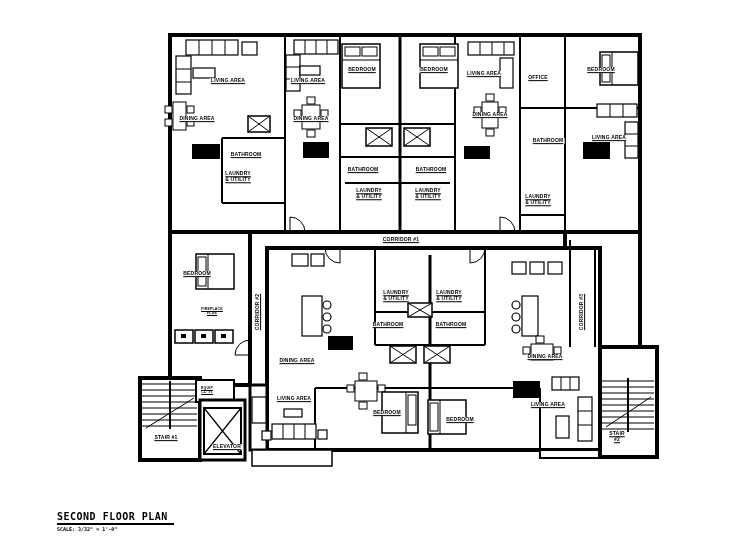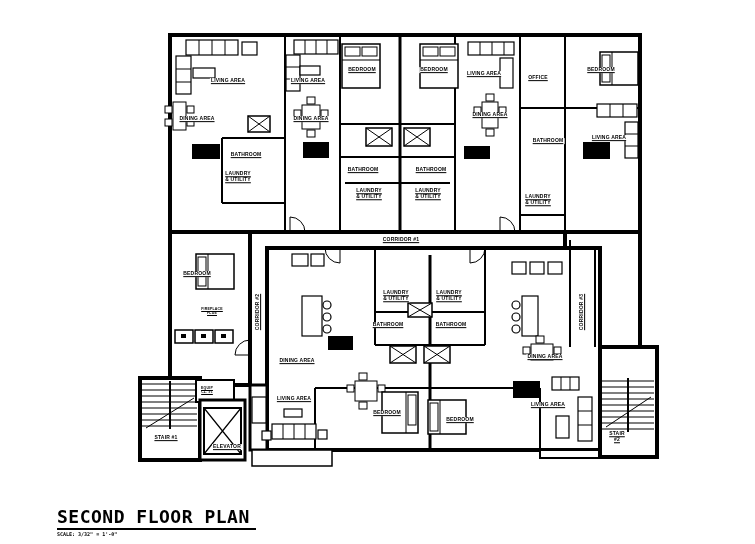--- a/index.html
+++ b/index.html
@@ -5,21 +5,21 @@
   html,body{margin:0;padding:0;background:#fff;}
   .sheet{position:relative;width:755px;height:544px;background:#fff;overflow:hidden;
          font-family:"Liberation Sans",sans-serif;color:#000;}
   .plan-svg{position:absolute;left:0;top:0;}
   #labels{position:absolute;left:0;top:0;width:755px;height:544px;pointer-events:none;}
   .rlabel{position:absolute;font-family:"Liberation Sans",sans-serif;font-weight:bold;
           font-size:5px;letter-spacing:.2px;line-height:1.15;text-align:center;
           white-space:pre;text-decoration:underline;color:#000;background:#fff;padding:0 1px;}
   .titleblock{position:absolute;left:57px;top:506px;}
   .titleblock .main{display:inline-block;font-family:"DejaVu Sans Mono",monospace;
-          font-weight:bold;font-size:18px;letter-spacing:.5px;color:#000;
+          font-weight:bold;font-size:10px;letter-spacing:.5px;color:#000;
           border-bottom:2px solid #000;padding:0 6px 1px 0;}
   .titleblock .scale{font-family:"DejaVu Sans Mono",monospace;font-weight:bold;
           font-size:5px;margin-top:1px;color:#000;}
 </style>
 </head>
 <body>
 
 <div class="sheet">
 
   <svg class="plan-svg" width="755" height="544" viewBox="0 0 755 544">

